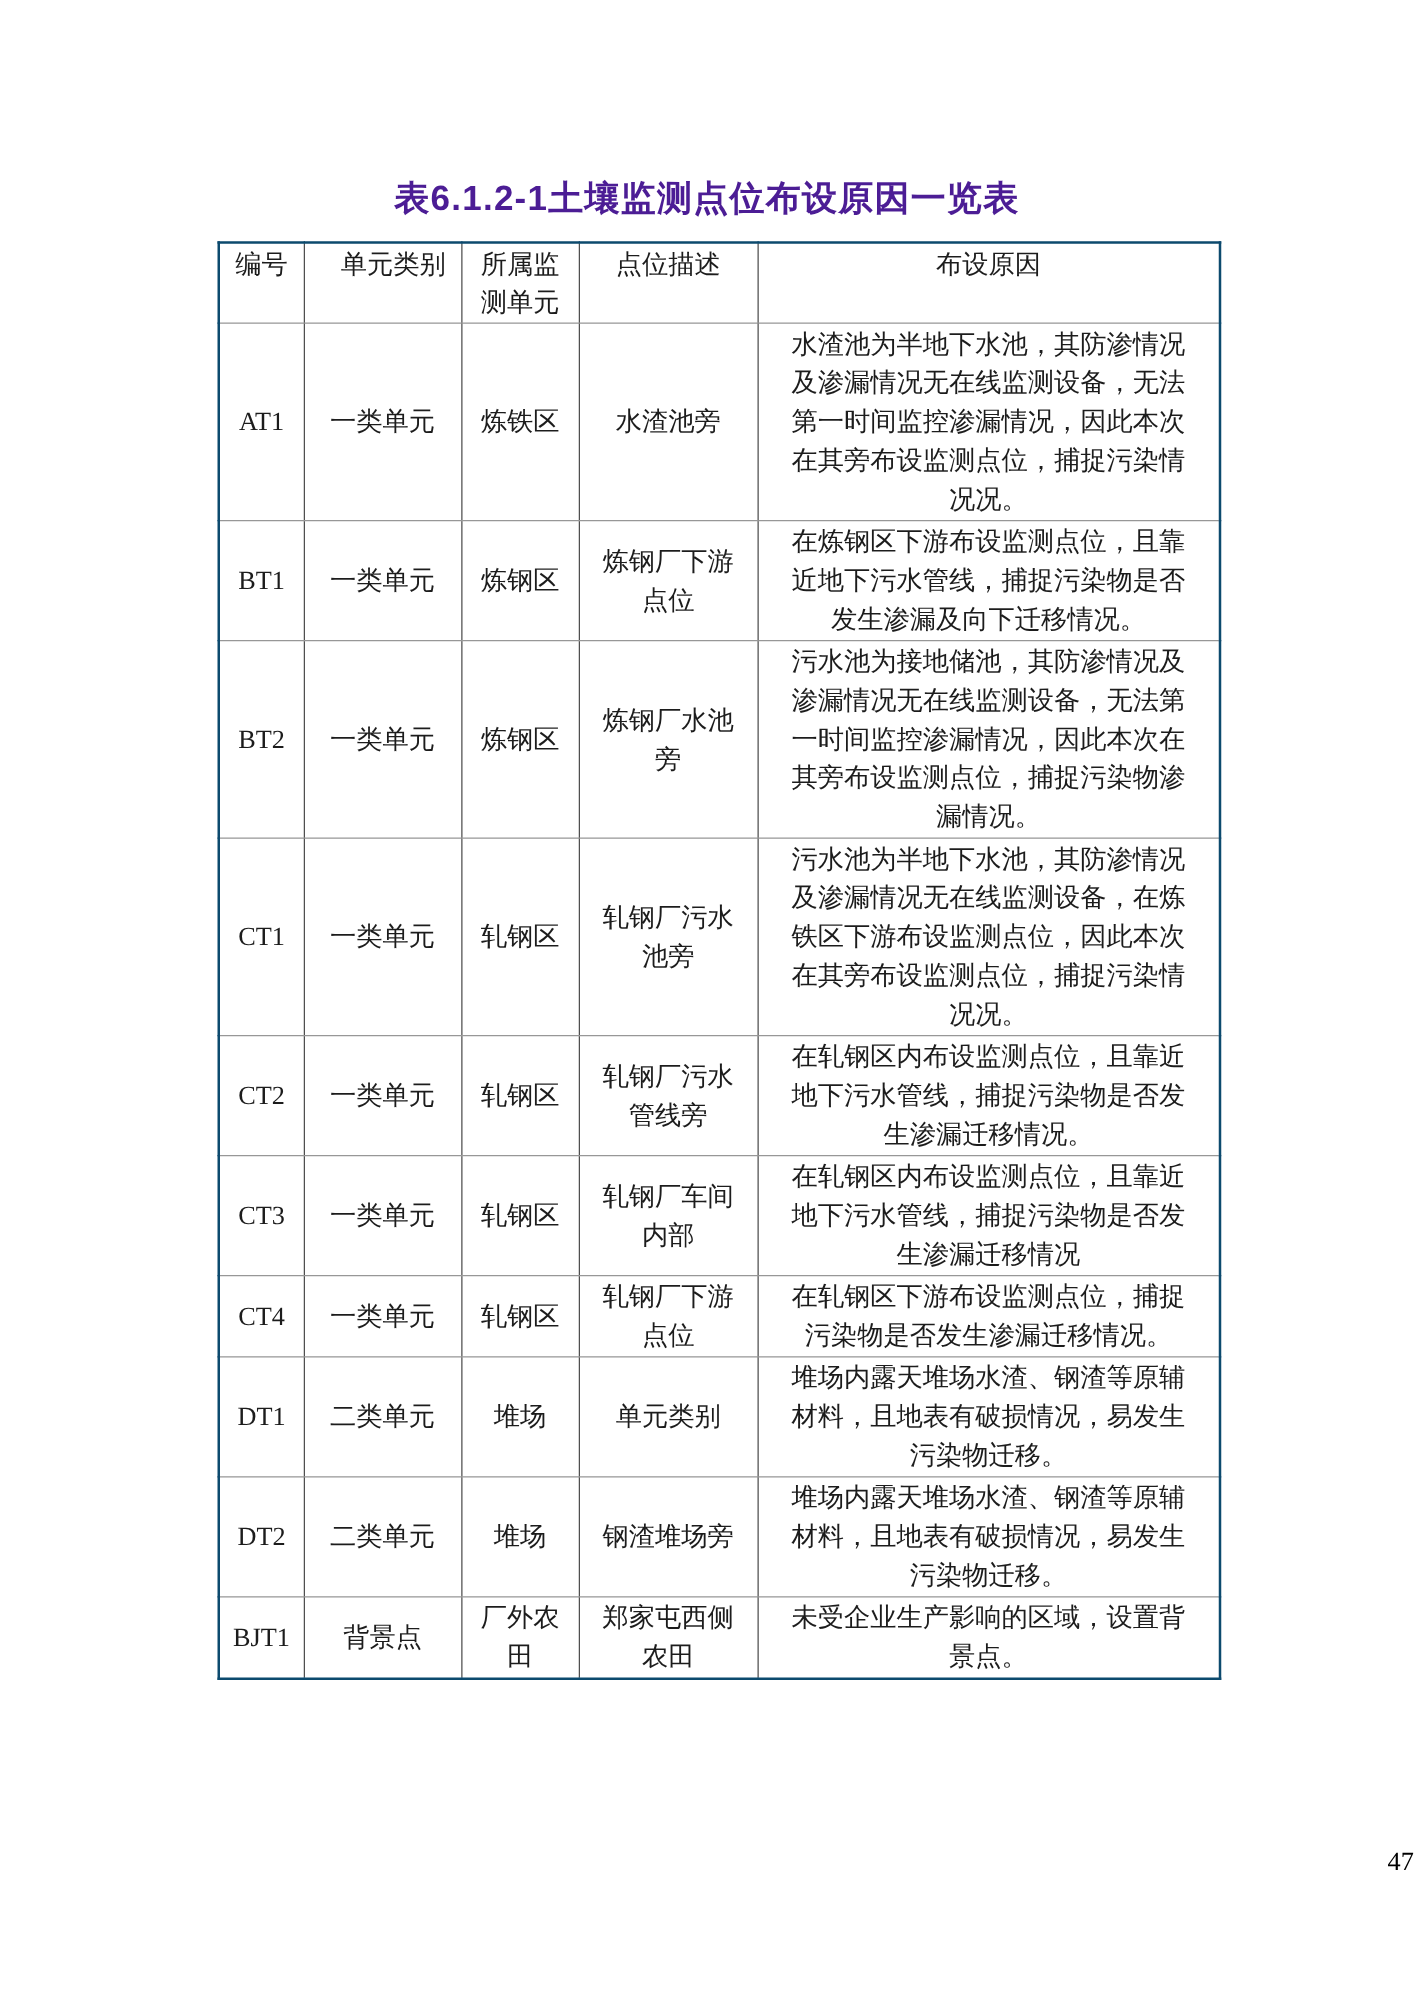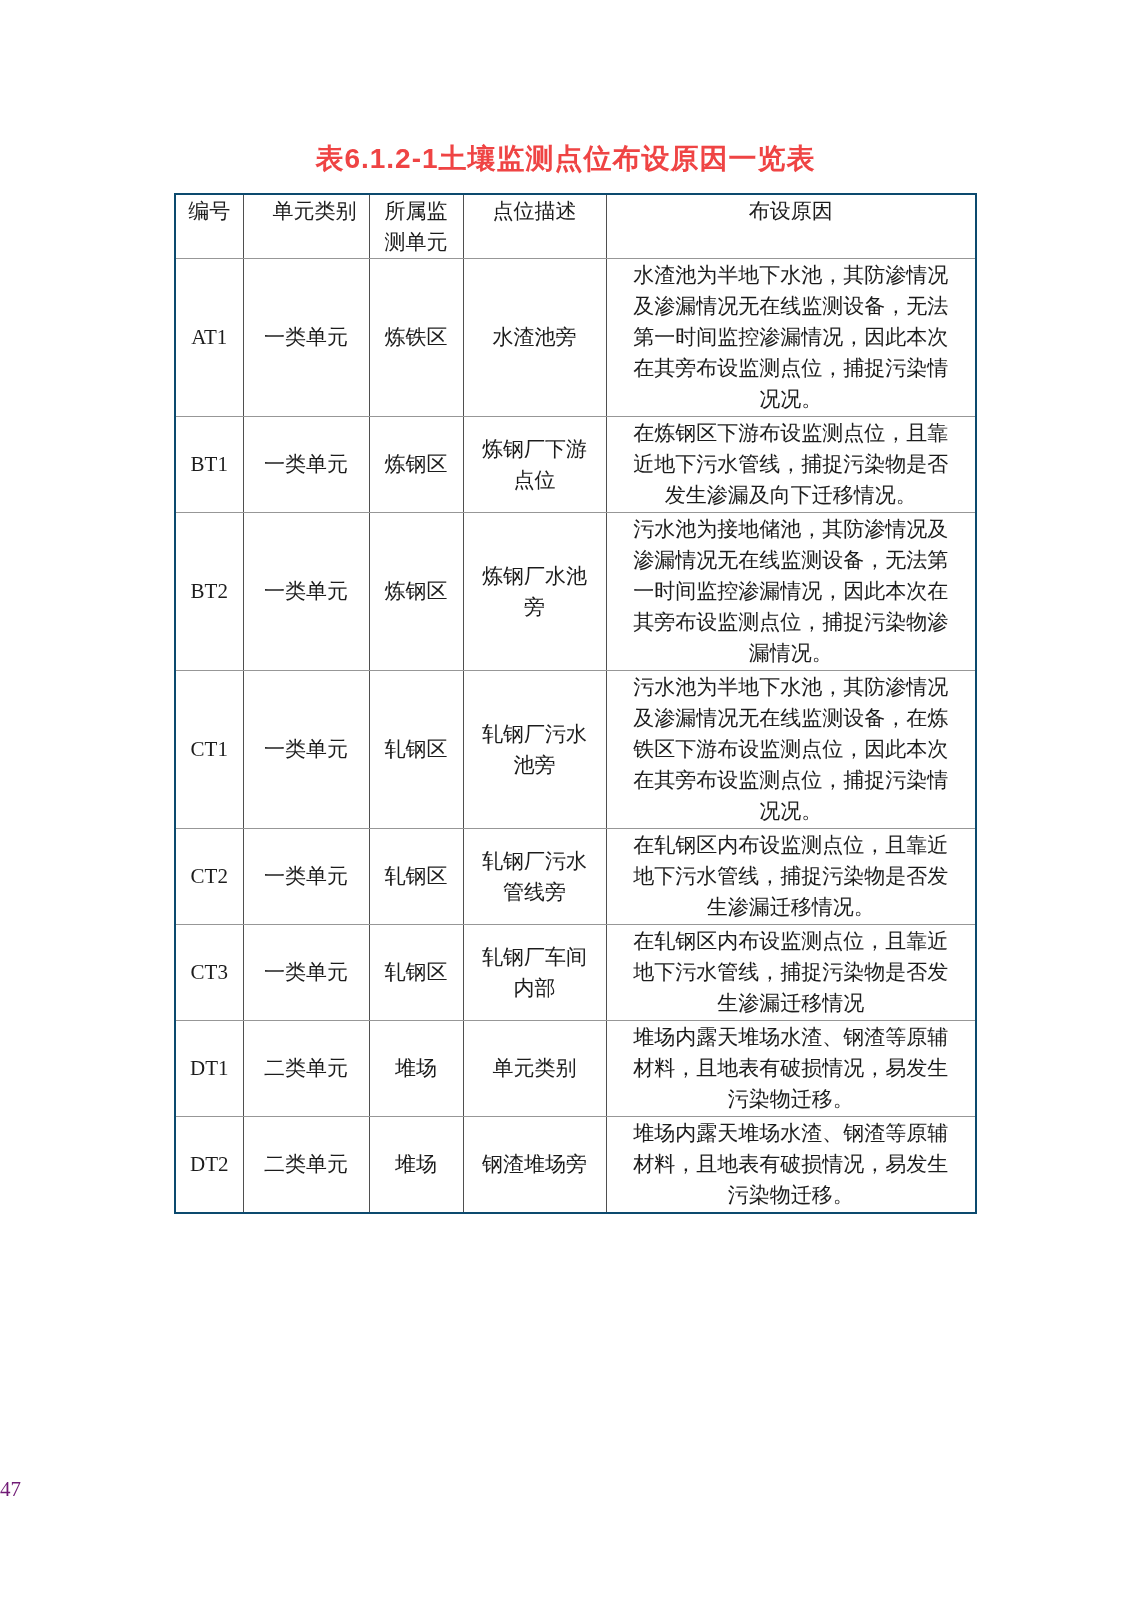--- a/index.html
+++ b/index.html
@@ -14,21 +14,21 @@
   }
   .doc-title {
     position: absolute;
     top: 140px;
     left: 0;
     width: 1131px;
     text-align: center;
     font-size: 28px;
     font-weight: bold;
     letter-spacing: 1px;
-    color: #ef4444;
+    color: #4c1d95;
     font-family: "Liberation Sans", "DejaVu Sans", sans-serif;
   }
   table.monitor-table {
     position: absolute;
     top: 193px;
     left: 174px;
     width: 789px;
     border-collapse: collapse;
     table-layout: fixed;
     font-size: 21px;
@@ -54,23 +54,23 @@
   .c0 { width: 68px; }
   .c1 { width: 126px; padding-left: 17px; }
   .c2 { width: 94px;  padding-left: 13px !important; padding-right: 13px !important; }
   .c3 { width: 143px; padding-left: 17px !important; padding-right: 17px !important; }
   .c4 { width: 370px; padding-left: 23px !important; padding-right: 23px !important; font-family: Liberation Serif, serif; }
   .page-number {
     position: absolute;
     top: 1477px;
     left: 0;
     width: 1131px;
-    text-align: left;
+    text-align: right;
     font-size: 21px;
-    color: #701a75;
+    color: #000000;
   }
 </style>
 </head>
 <body>
 
 <div class="doc-title">表6.1.2-1土壤监测点位布设原因一览表</div>
 
 <table class="monitor-table">
   <thead>
     <tr>
@@ -118,29 +118,43 @@
     <td class="c4">在轧钢区内布设监测点位，且靠近地下污水管线，捕捉污染物是否发生渗漏迁移情况。</td>
   </tr>
       <tr>
     <td class="c0">CT3</td>
     <td class="c1">一类单元</td>
     <td class="c2">轧钢区</td>
     <td class="c3">轧钢厂车间内部</td>
     <td class="c4">在轧钢区内布设监测点位，且靠近地下污水管线，捕捉污染物是否发生渗漏迁移情况</td>
   </tr>
       <tr>
+    <td class="c0">CT4</td>
+    <td class="c1">一类单元</td>
+    <td class="c2">轧钢区</td>
+    <td class="c3">轧钢厂下游点位</td>
+    <td class="c4">在轧钢区下游布设监测点位，捕捉污染物是否发生渗漏迁移情况。</td>
+  </tr>
+      <tr>
     <td class="c0">DT1</td>
     <td class="c1">二类单元</td>
     <td class="c2">堆场</td>
     <td class="c3">单元类别</td>
     <td class="c4">堆场内露天堆场水渣、钢渣等原辅材料，且地表有破损情况，易发生污染物迁移。</td>
   </tr>
       <tr>
     <td class="c0">DT2</td>
     <td class="c1">二类单元</td>
     <td class="c2">堆场</td>
     <td class="c3">钢渣堆场旁</td>
     <td class="c4">堆场内露天堆场水渣、钢渣等原辅材料，且地表有破损情况，易发生污染物迁移。</td>
   </tr>
+      <tr>
+    <td class="c0">BJT1</td>
+    <td class="c1">背景点</td>
+    <td class="c2">厂外农田</td>
+    <td class="c3">郑家屯西侧农田</td>
+    <td class="c4">未受企业生产影响的区域，设置背景点。</td>
+  </tr>
     </tbody>
 </table>
 
 <div class="page-number">47</div>
 
 </body></html>

